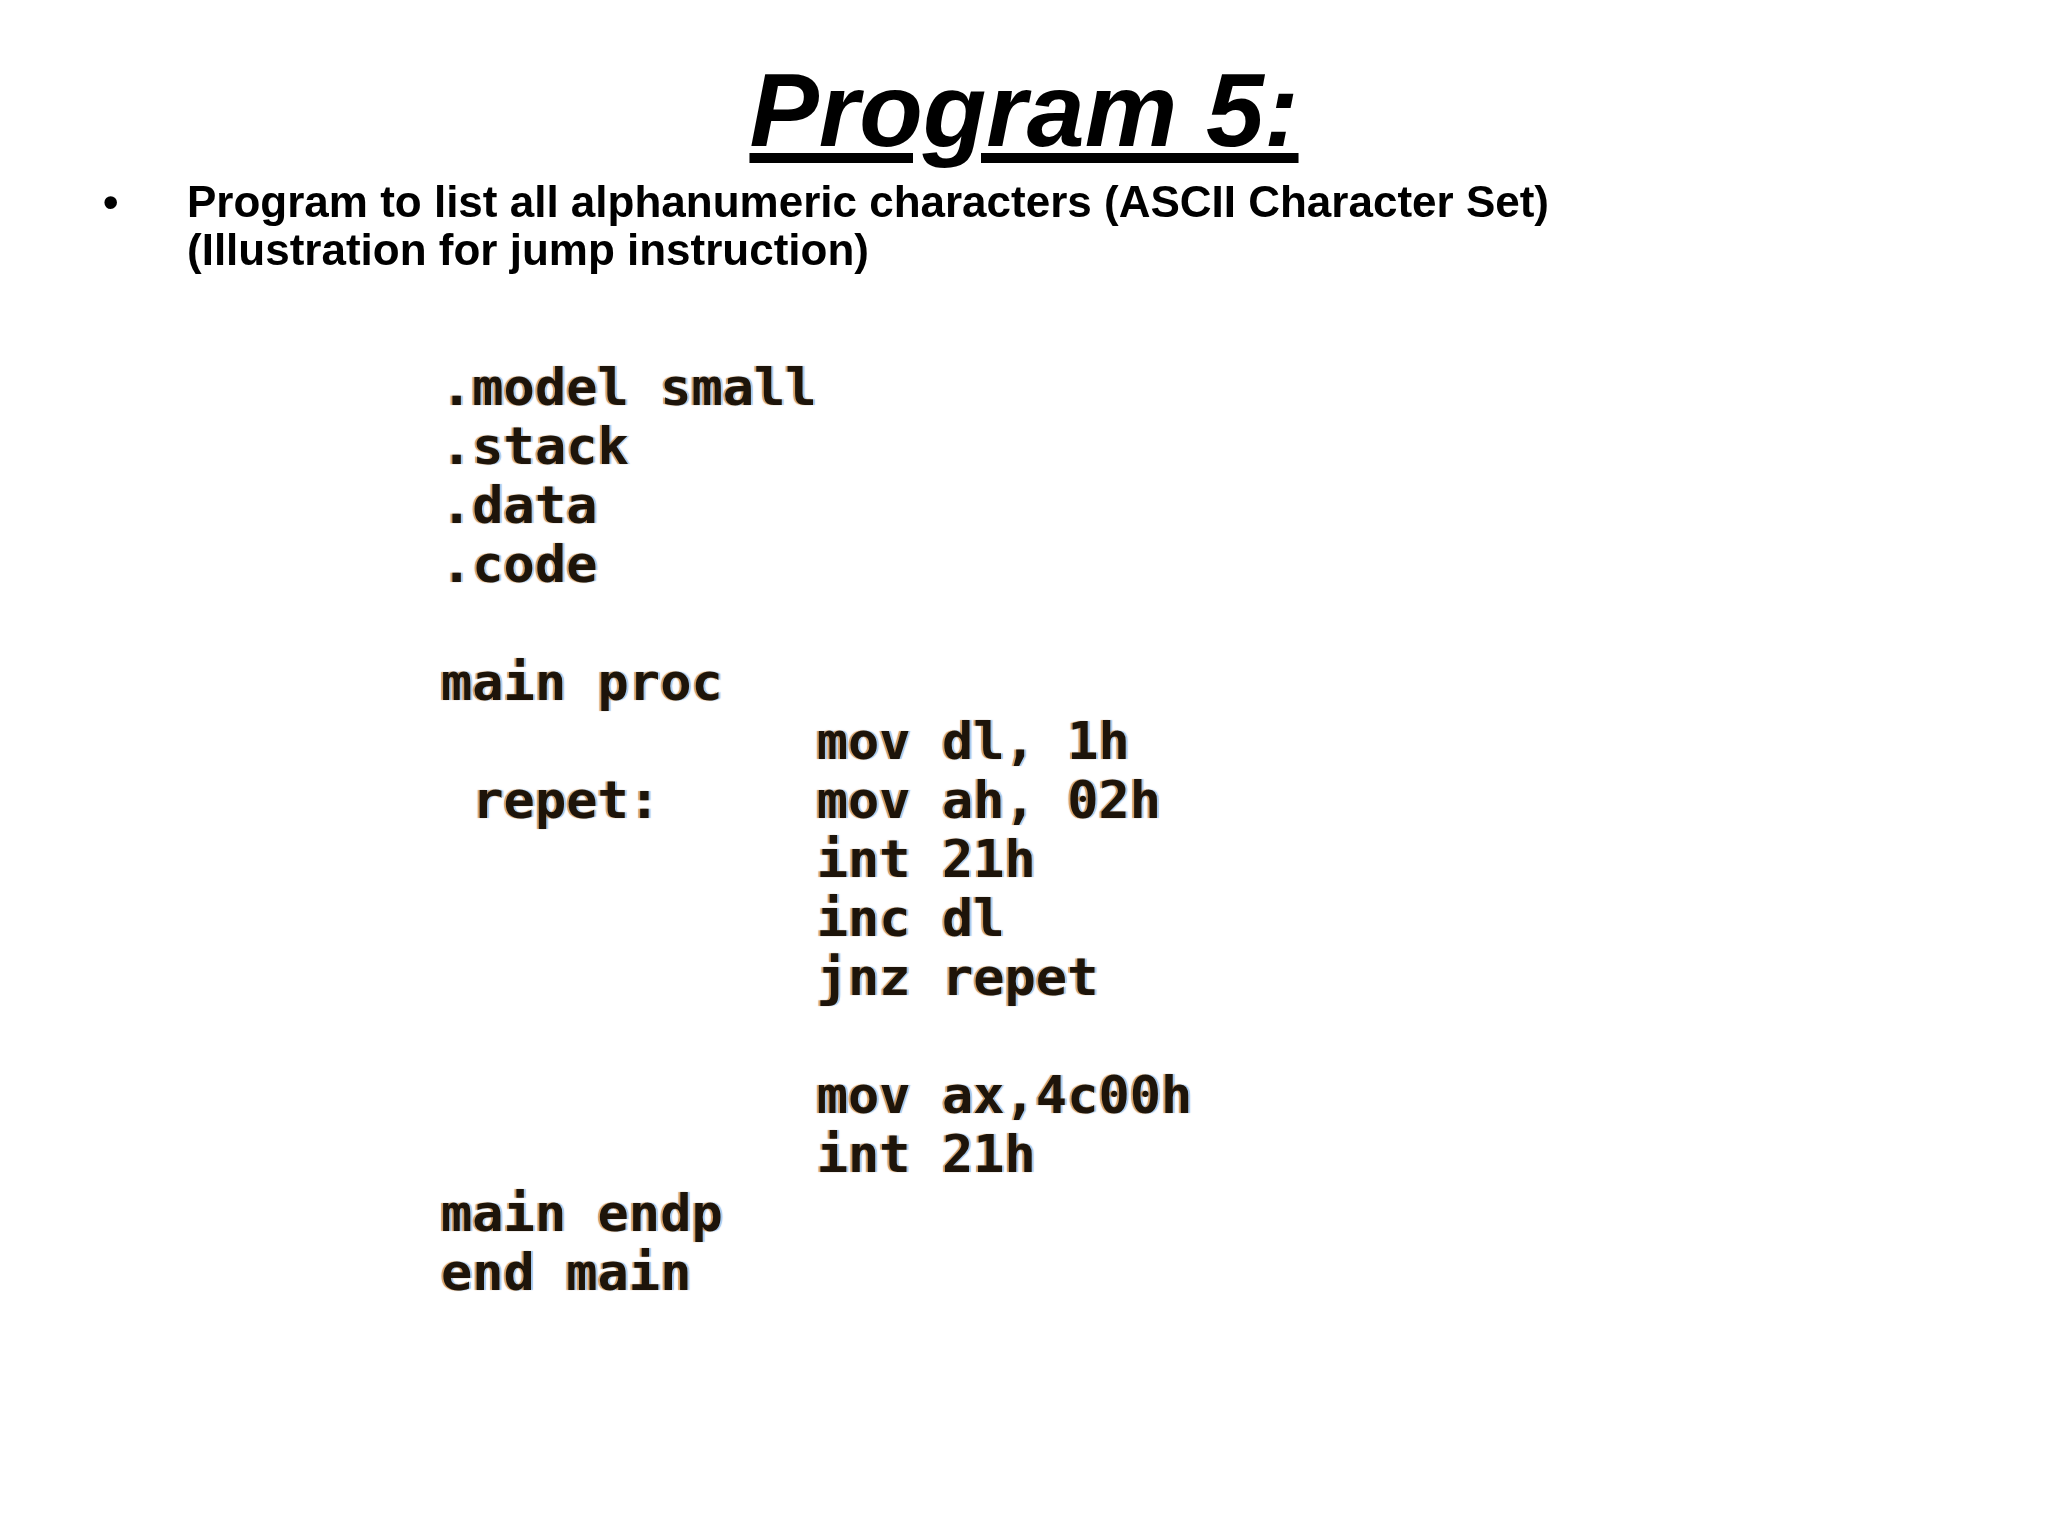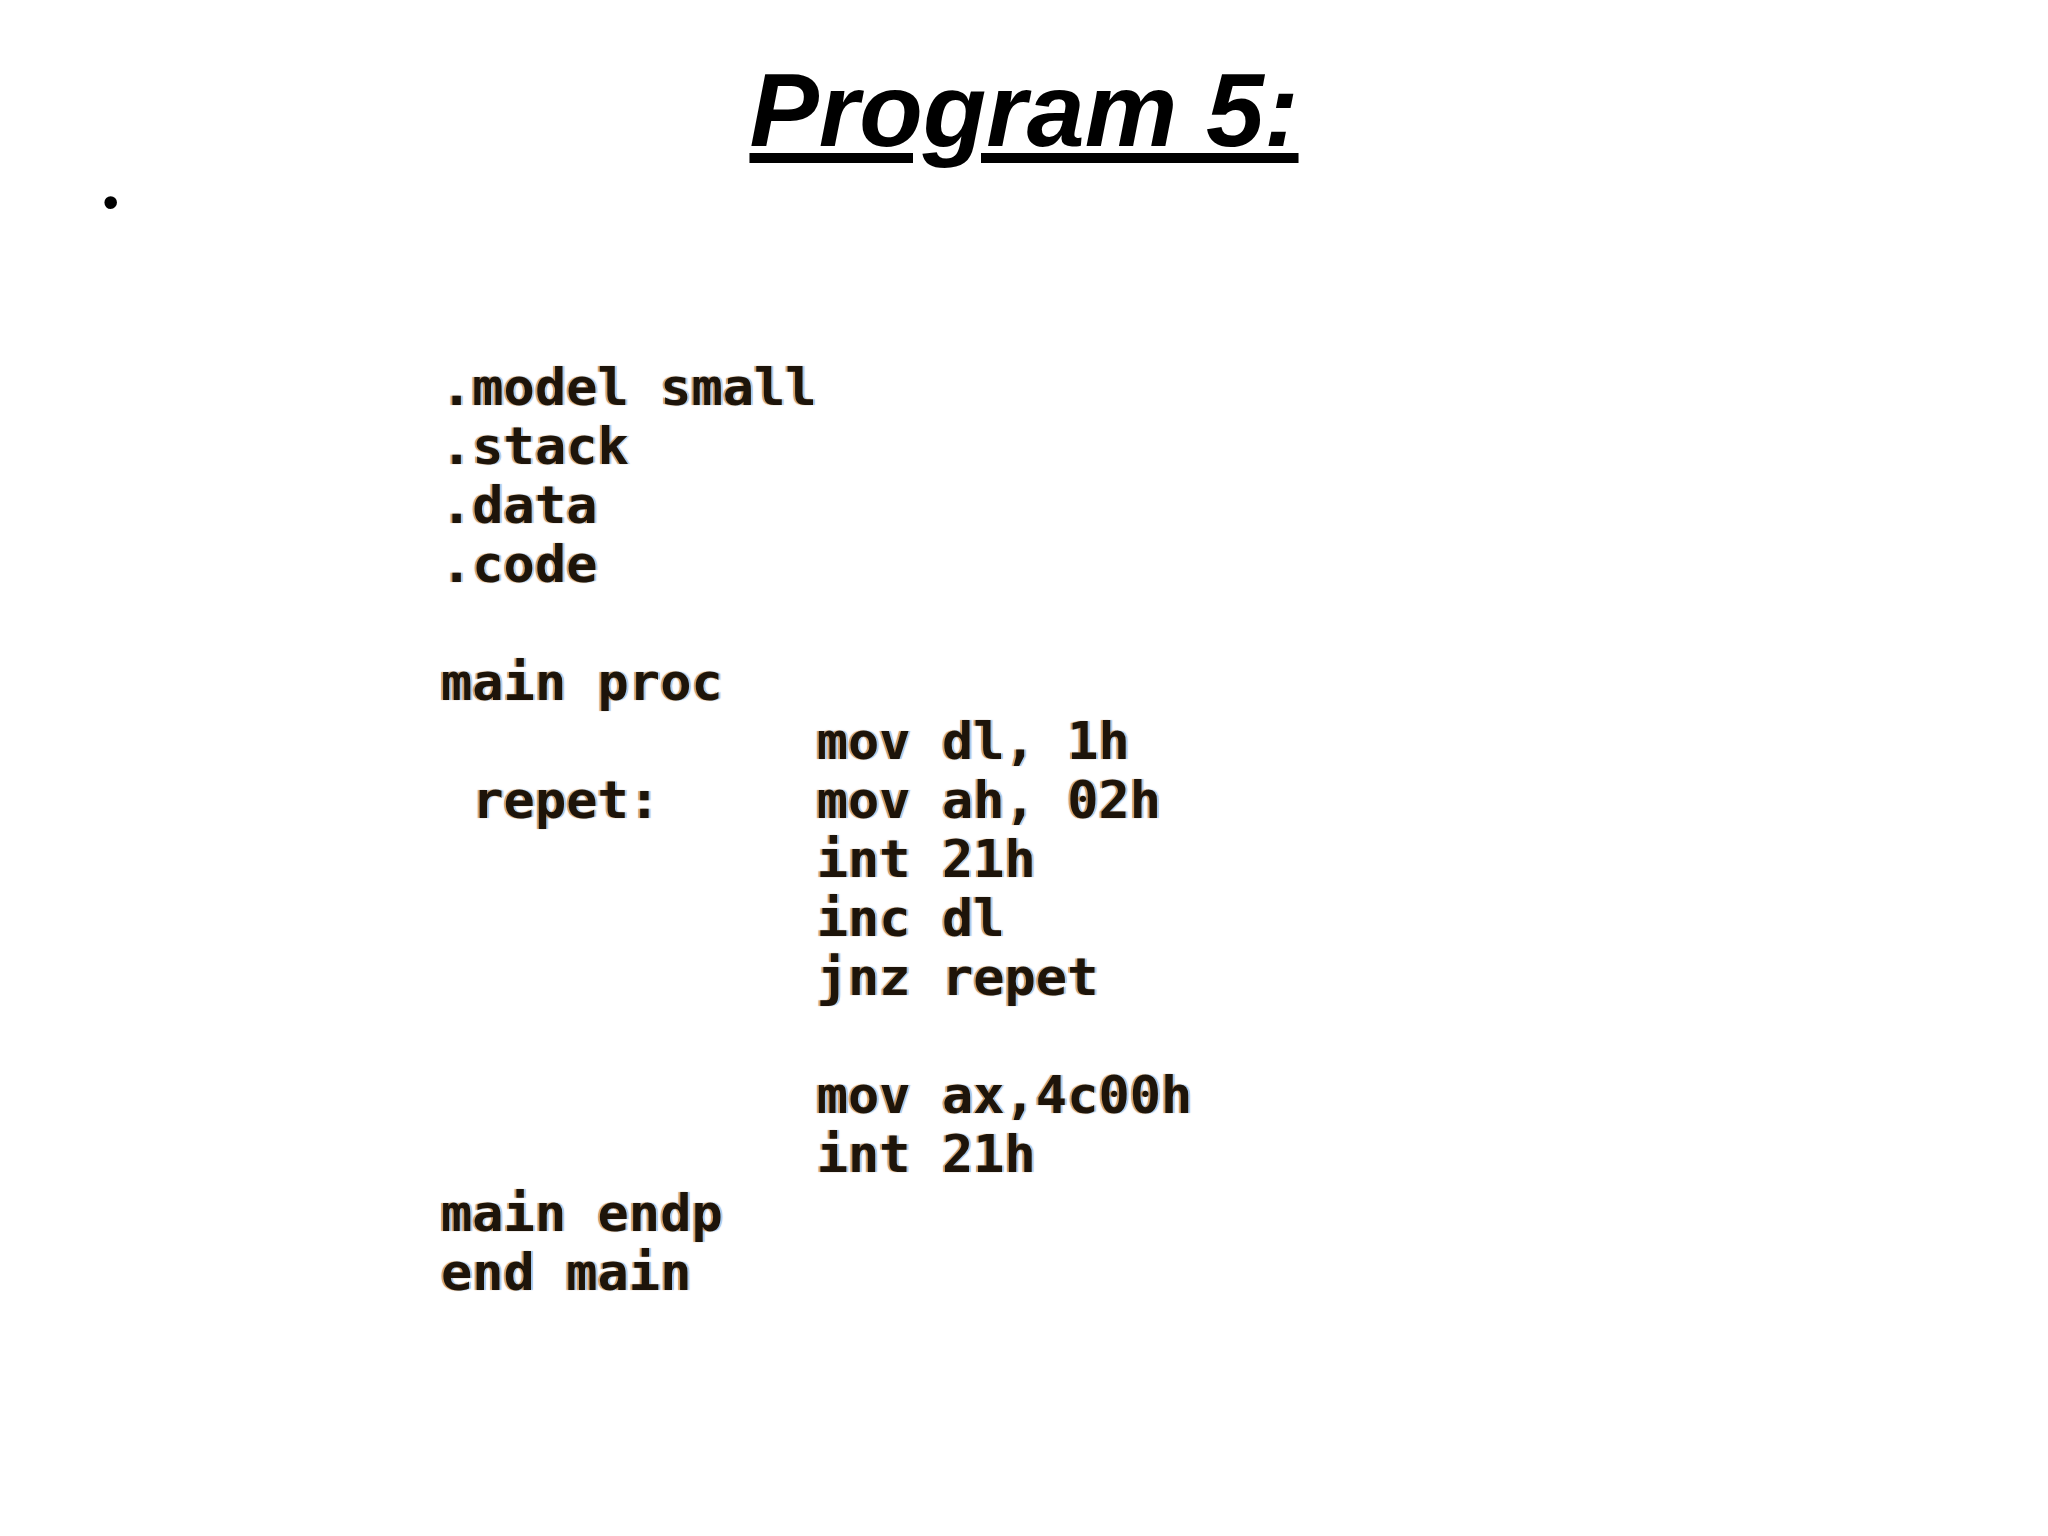--- a/index.html
+++ b/index.html
@@ -76,20 +76,22 @@
 </head>
 <body>
 
 <div class="slide">
 
   <h1 class="title"><span class="title-text">Program 5:</span></h1>
 
   <div class="bullet-row">
     <span class="bullet-marker">•</span>
     <div class="bullet-text">
+      <div>Program to list all alphanumeric characters (ASCII Character Set)</div>
+      <div>(Illustration for jump instruction)</div>
     </div>
   </div>
 
   <pre class="code">.model small
 .stack
 .data
 .code
 
 main proc
             mov dl, 1h

